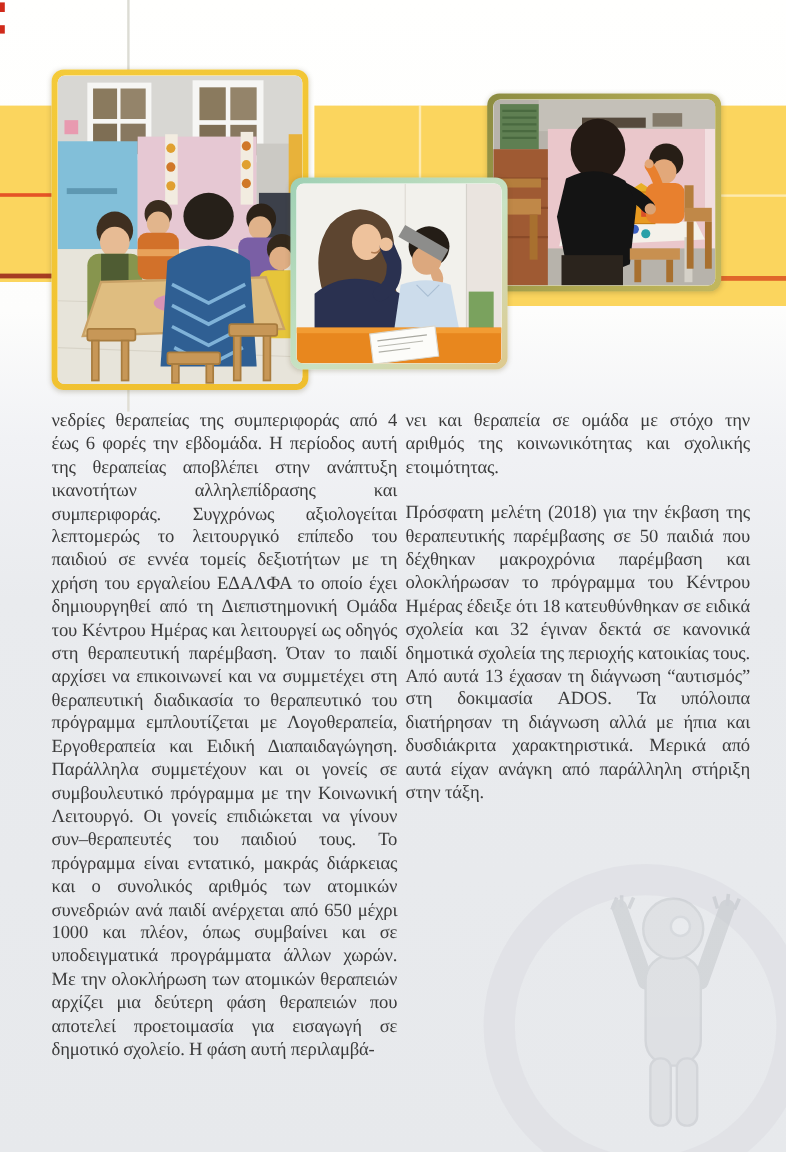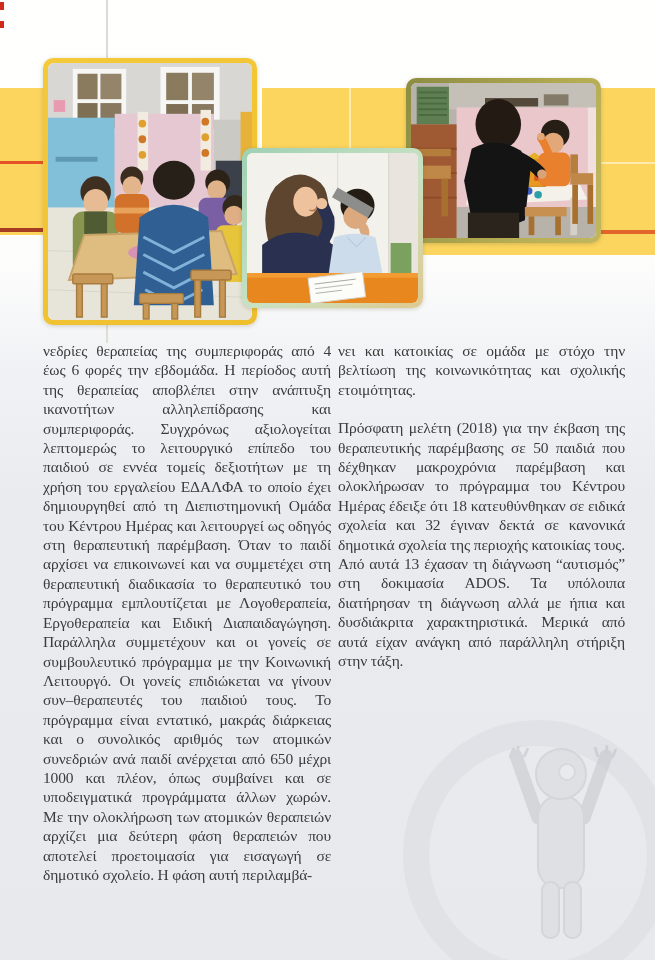--- a/index.html
+++ b/index.html
@@ -219,18 +219,18 @@
         </g>
       </svg>
     </div>
   </div>
 
   <div class="textcols">
     <div class="col-l">
       <p>νεδρίες θεραπείας της συμπεριφοράς από 4 έως 6 φορές την εβδομάδα. Η περίοδος αυτή της θεραπείας αποβλέπει στην ανάπτυξη ικανοτήτων αλληλεπίδρασης και συμπεριφοράς. Συγχρόνως αξιολογείται λεπτομερώς το λειτουργικό επίπεδο του παιδιού σε εννέα τομείς δεξιοτήτων με τη χρήση του εργαλείου ΕΔΑΛΦΑ το οποίο έχει δημιουργηθεί από τη Διεπιστημονική Ομάδα του Κέντρου Ημέρας και λειτουργεί ως οδηγός στη θεραπευτική παρέμβαση. Όταν το παιδί αρχίσει να επικοινωνεί και να συμμετέχει στη θεραπευτική διαδικασία το θεραπευτικό του πρόγραμμα εμπλουτίζεται με Λογοθεραπεία, Εργοθεραπεία και Ειδική Διαπαιδαγώγηση. Παράλληλα συμμετέχουν και οι γονείς σε συμβουλευτικό πρόγραμμα με την Κοινωνική Λειτουργό. Οι γονείς επιδιώκεται να γίνουν συν–θεραπευτές του παιδιού τους. Το πρόγραμμα είναι εντατικό, μακράς διάρκειας και ο συνολικός αριθμός των ατομικών συνεδριών ανά παιδί ανέρχεται από 650 μέχρι 1000 και πλέον, όπως συμβαίνει και σε υποδειγματικά προγράμματα άλλων χωρών. Με την ολοκλήρωση των ατομικών θεραπειών αρχίζει μια δεύτερη φάση θεραπειών που αποτελεί προετοιμασία για εισαγωγή σε δημοτικό σχολείο. Η φάση αυτή περιλαμβά-</p>
     </div>
     <div class="col-r">
-      <p>νει και κατοικίας σε ομάδα με στόχο την βελτίωση της κοινωνικότητας και σχολικής ετοιμότητας.</p>
+      <p>νει και θεραπεία σε ομάδα με στόχο την αριθμός της κοινωνικότητας και σχολικής ετοιμότητας.</p>
       <p>Πρόσφατη μελέτη (2018) για την έκβαση της θεραπευτικής παρέμβασης σε 50 παιδιά που δέχθηκαν μακροχρόνια παρέμβαση και ολοκλήρωσαν το πρόγραμμα του Κέντρου Ημέρας έδειξε ότι 18 κατευθύνθηκαν σε ειδικά σχολεία και 32 έγιναν δεκτά σε κανονικά δημοτικά σχολεία της περιοχής κατοικίας τους. Από αυτά 13 έχασαν τη διάγνωση “αυτισμός” στη δοκιμασία ADOS. Τα υπόλοιπα διατήρησαν τη διάγνωση αλλά με ήπια και δυσδιάκριτα χαρακτηριστικά. Μερικά από αυτά είχαν ανάγκη από παράλληλη στήριξη στην τάξη.</p>
     </div>
   </div>
 
 </div>
 
 </body></html>

